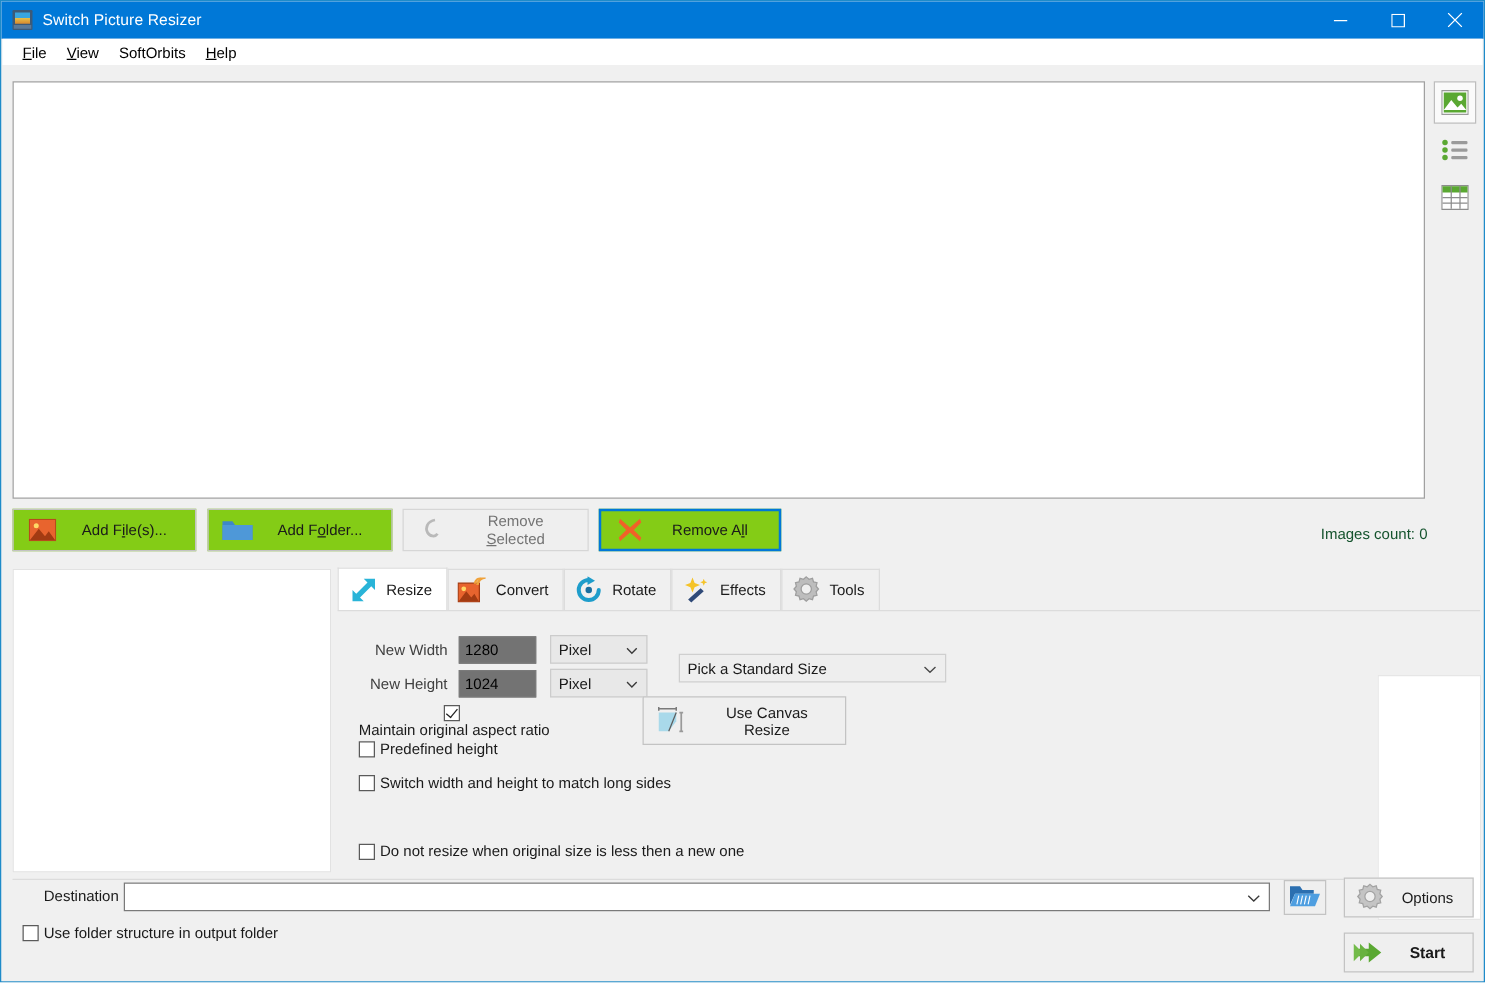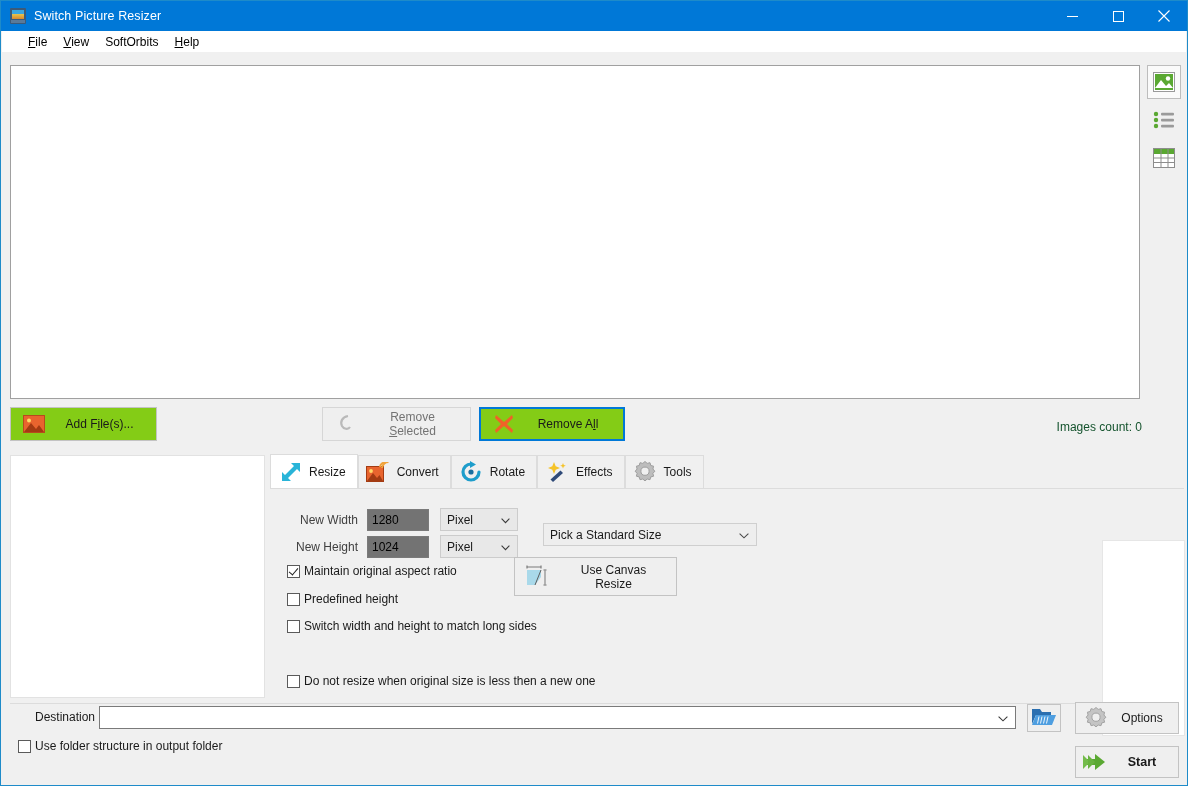--- a/index.html
+++ b/index.html
@@ -62,21 +62,21 @@
     color: #ffffff;
   }
   .wc svg { display: block; }
 
   
   .menubar {
     position: absolute; left: 1px; top: 30px;
     width: 1184px; height: 21px;
     background: #ffffff;
     display: flex; align-items: center;
-    padding-left: 18px;
+    padding-left: 8px;
     box-sizing: border-box;
   }
   .menu-item {
     padding: 2px 8px;
     font-size: 12px;
     color: #000;
     line-height: 14px;
   }
   .menu-item u { text-decoration: underline; }
 
@@ -390,20 +390,29 @@
         <span class="ic">
           <svg width="22" height="18" viewBox="0 0 22 18">
             <rect x="0.5" y="0.5" width="21" height="17" fill="#e8642e" stroke="#b84a1c"></rect>
             <circle cx="6" cy="5.5" r="2" fill="#ffd966"></circle>
             <path d="M1 17 L8 8 L13 14 L16 10 L21 17 Z" fill="#a33b12"></path>
           </svg>
         </span>
         <span class="lbl">Add F<u>i</u>le(s)...</span>
       </div>
 
+      <div class="tbtn" id="btn-addfolder">
+        <span class="ic">
+          <svg width="26" height="20" viewBox="0 0 26 20">
+            <path d="M1 3 H9 L11 6 H25 V18 H1 Z" fill="#3e87c8"></path>
+            <path d="M1 6 H25 V18 H1 Z" fill="#4e98d8"></path>
+          </svg>
+        </span>
+        <span class="lbl">Add F<u>o</u>lder...</span>
+      </div>
 
       <div class="tbtn disabled" id="btn-removesel">
         <span class="ic">
           <svg width="18" height="20" viewBox="0 0 18 20">
             <path d="M11 2 C5 3 3 8 5 12 C6.6 15 11 16 13 13" fill="none" stroke="#b9b9b9" stroke-width="2.2"></path>
           </svg>
         </span>
         <span class="lbl">Remove <u>S</u>elected</span>
       </div>
 
@@ -510,21 +519,21 @@
 
         <div class="combo white" style="position:absolute; left:273px; top:34px; width:214px;">
           <span>Pick a Standard Size</span>
           <span class="chev">
             <svg width="10" height="6" viewBox="0 0 10 6">
                 <path d="M0.6 0.6 L5 4.8 L9.4 0.6" stroke="#4a4a4a" stroke-width="1.1" fill="none"></path>
               </svg>
           </span>
         </div>
 
-        <div class="chk-row" style="left:17px; top:75px;">
+        <div class="chk-row" style="left:17px; top:75px;flex-direction:column;">
           <span class="cbox checked"></span>
           <span>Maintain original aspect ratio</span>
         </div>
         <div class="chk-row" style="left:17px; top:103px;">
           <span class="cbox"></span>
           <span>Predefined height</span>
         </div>
         <div class="chk-row" style="left:17px; top:130px;">
           <span class="cbox"></span>
           <span>Switch width and height to match long sides</span>

